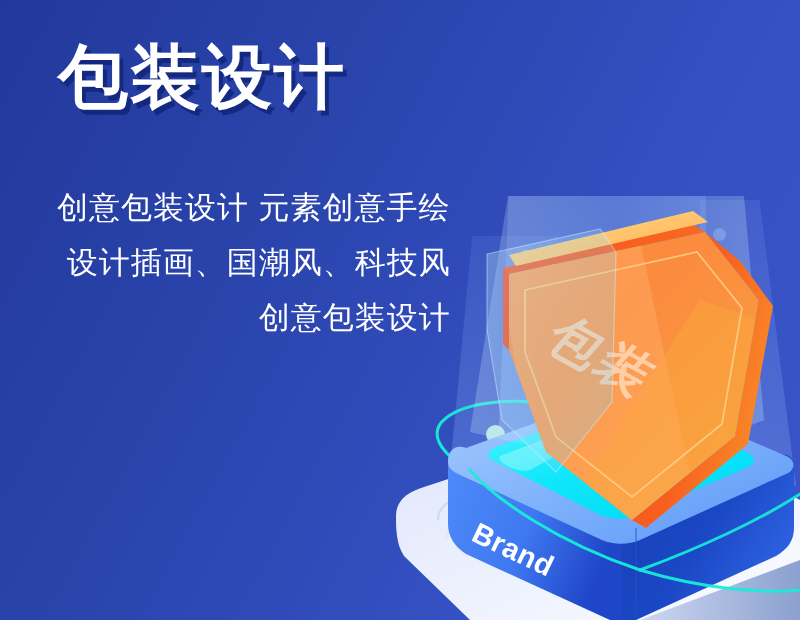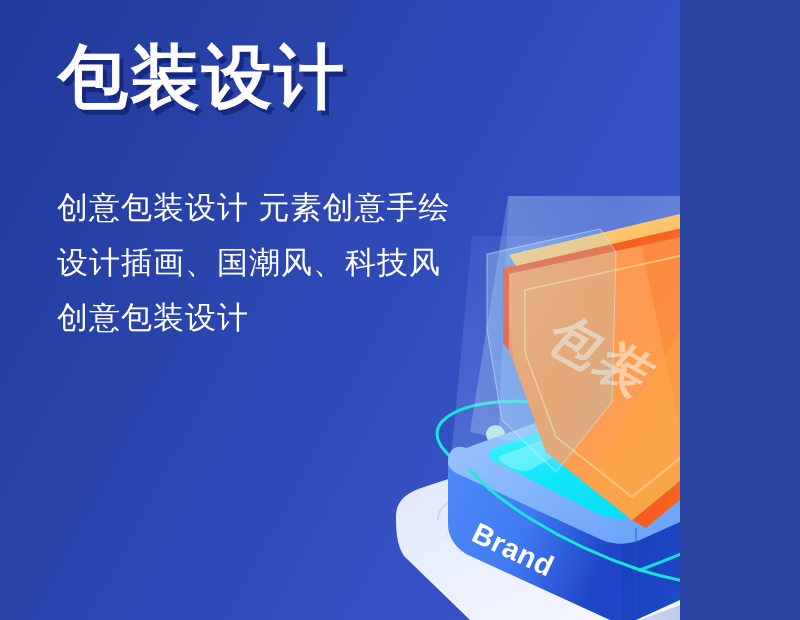--- a/index.html
+++ b/index.html
@@ -2,21 +2,21 @@
 <html><head>
 <meta charset="utf-8">
 <style>
   html, body {
     margin: 0;
     padding: 0;
     background: #2b43a0;
   }
   #stage {
     position: relative;
-    width: 680px;
+    width: 800px;
     height: 620px;
     overflow: hidden;
     font-family: "Liberation Sans", "DejaVu Sans", sans-serif;
     background: linear-gradient(118deg, #22399b 0%, #2a44ac 34%, #3450c2 68%, #3a55c9 100%);
   }
   
   .beam {
     position: absolute;
     pointer-events: none;
   }
@@ -54,21 +54,21 @@
   }
   #subtitle {
     position: absolute;
     left: 57px; top: 180px;
     font-size: 31px;
     font-weight: 400;
     color: #ffffff;
     line-height: 55px;
     letter-spacing: 1px;
   }
-  #subtitle div { white-space: nowrap; }
+  #subtitle div { white-space: nowrap; text-align: right; }
   #art { position: absolute; left: 0; top: 0; }
 </style>
 </head>
 <body>
 
 <div id="stage">
 
   <div class="beam" id="beam-left"></div>
   <div class="beam" id="beam-wide"></div>
   <div class="beam" id="beam-right"></div>

